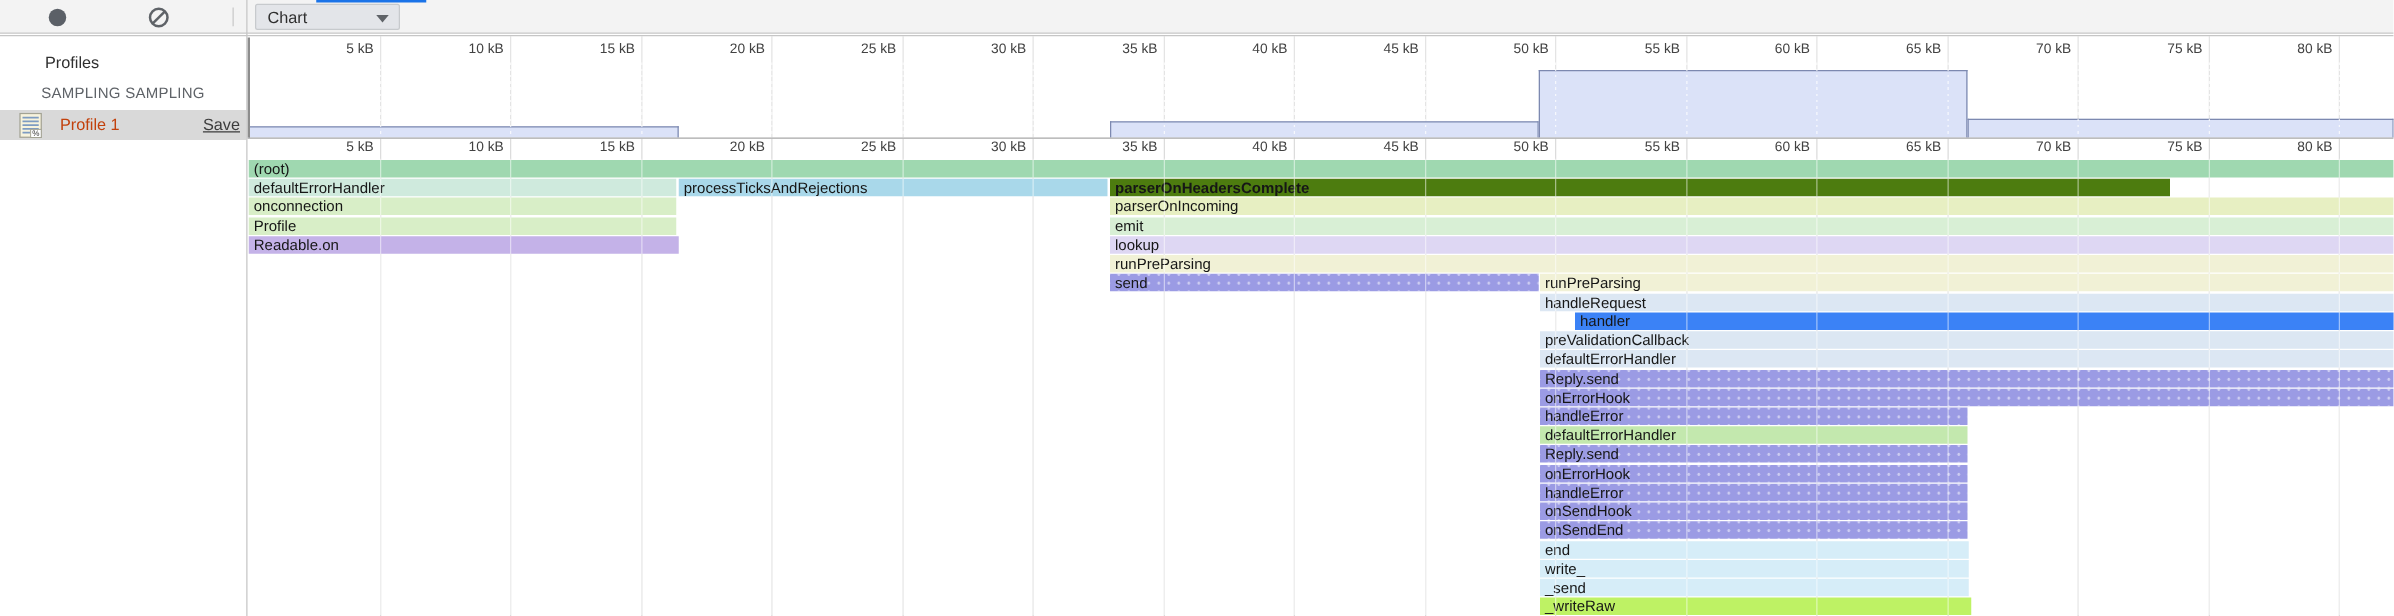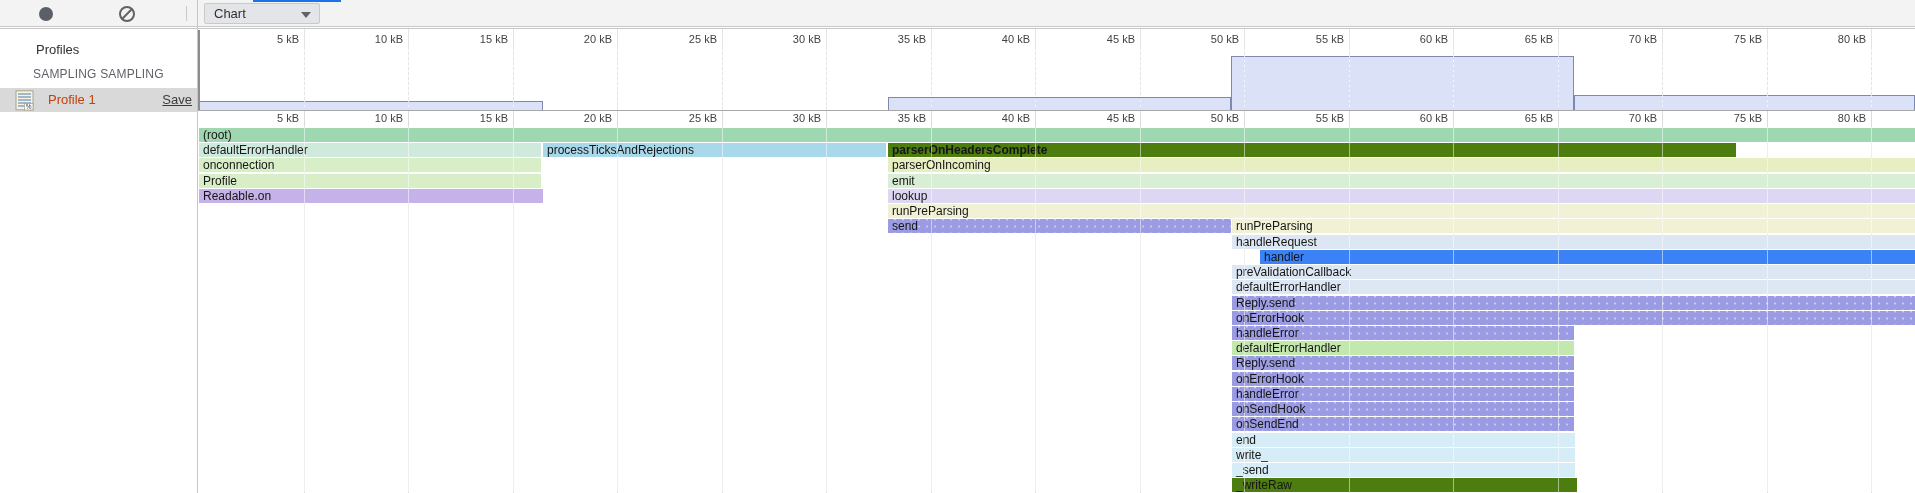--- a/index.html
+++ b/index.html
@@ -216,18 +216,18 @@
       <div class="flame-bar dots" title="handleError (49.4–65.8 kB)" style="left: 1232px; width: 342px; top: 326px; height: 14px; background-color: rgb(155, 155, 228);">handleError</div>
       <div class="flame-bar" title="defaultErrorHandler (49.4–65.8 kB)" style="left: 1232px; width: 342px; top: 341px; height: 14px; background-color: rgb(195, 232, 174);">defaultErrorHandler</div>
       <div class="flame-bar dots" title="Reply.send (49.4–65.8 kB)" style="left: 1232px; width: 342px; top: 356px; height: 14px; background-color: rgb(155, 155, 228);">Reply.send</div>
       <div class="flame-bar dots" title="onErrorHook (49.4–65.8 kB)" style="left: 1232px; width: 342px; top: 372px; height: 14px; background-color: rgb(155, 155, 228);">onErrorHook</div>
       <div class="flame-bar dots" title="handleError (49.4–65.8 kB)" style="left: 1232px; width: 342px; top: 387px; height: 14px; background-color: rgb(155, 155, 228);">handleError</div>
       <div class="flame-bar dots" title="onSendHook (49.4–65.8 kB)" style="left: 1232px; width: 342px; top: 402px; height: 14px; background-color: rgb(155, 155, 228);">onSendHook</div>
       <div class="flame-bar dots" title="onSendEnd (49.4–65.8 kB)" style="left: 1232px; width: 342px; top: 417px; height: 14px; background-color: rgb(155, 155, 228);">onSendEnd</div>
       <div class="flame-bar" title="end (49.4–65.8 kB)" style="left: 1232px; width: 343px; top: 433px; height: 14px; background-color: rgb(214, 237, 248);">end</div>
       <div class="flame-bar" title="write_ (49.4–65.8 kB)" style="left: 1232px; width: 343px; top: 448px; height: 14px; background-color: rgb(214, 237, 248);">write_</div>
       <div class="flame-bar" title="_send (49.4–65.8 kB)" style="left: 1232px; width: 343px; top: 463px; height: 14px; background-color: rgb(214, 237, 248);">_send</div>
-      <div class="flame-bar" title="_writeRaw (49.4–65.9 kB)" style="left: 1232px; width: 345px; top: 478px; height: 14px; background-color: #4d7c0f;">_writeRaw</div>
+      <div class="flame-bar" title="_writeRaw (49.4–65.9 kB)" style="left: 1232px; width: 345px; top: 478px; height: 14px; background-color: #bef264;">_writeRaw</div>
     </div>
   <div class="overview-bottom-border"></div>
   <div class="ov-handle"></div>
 
 </div>
 
 </body></html>

